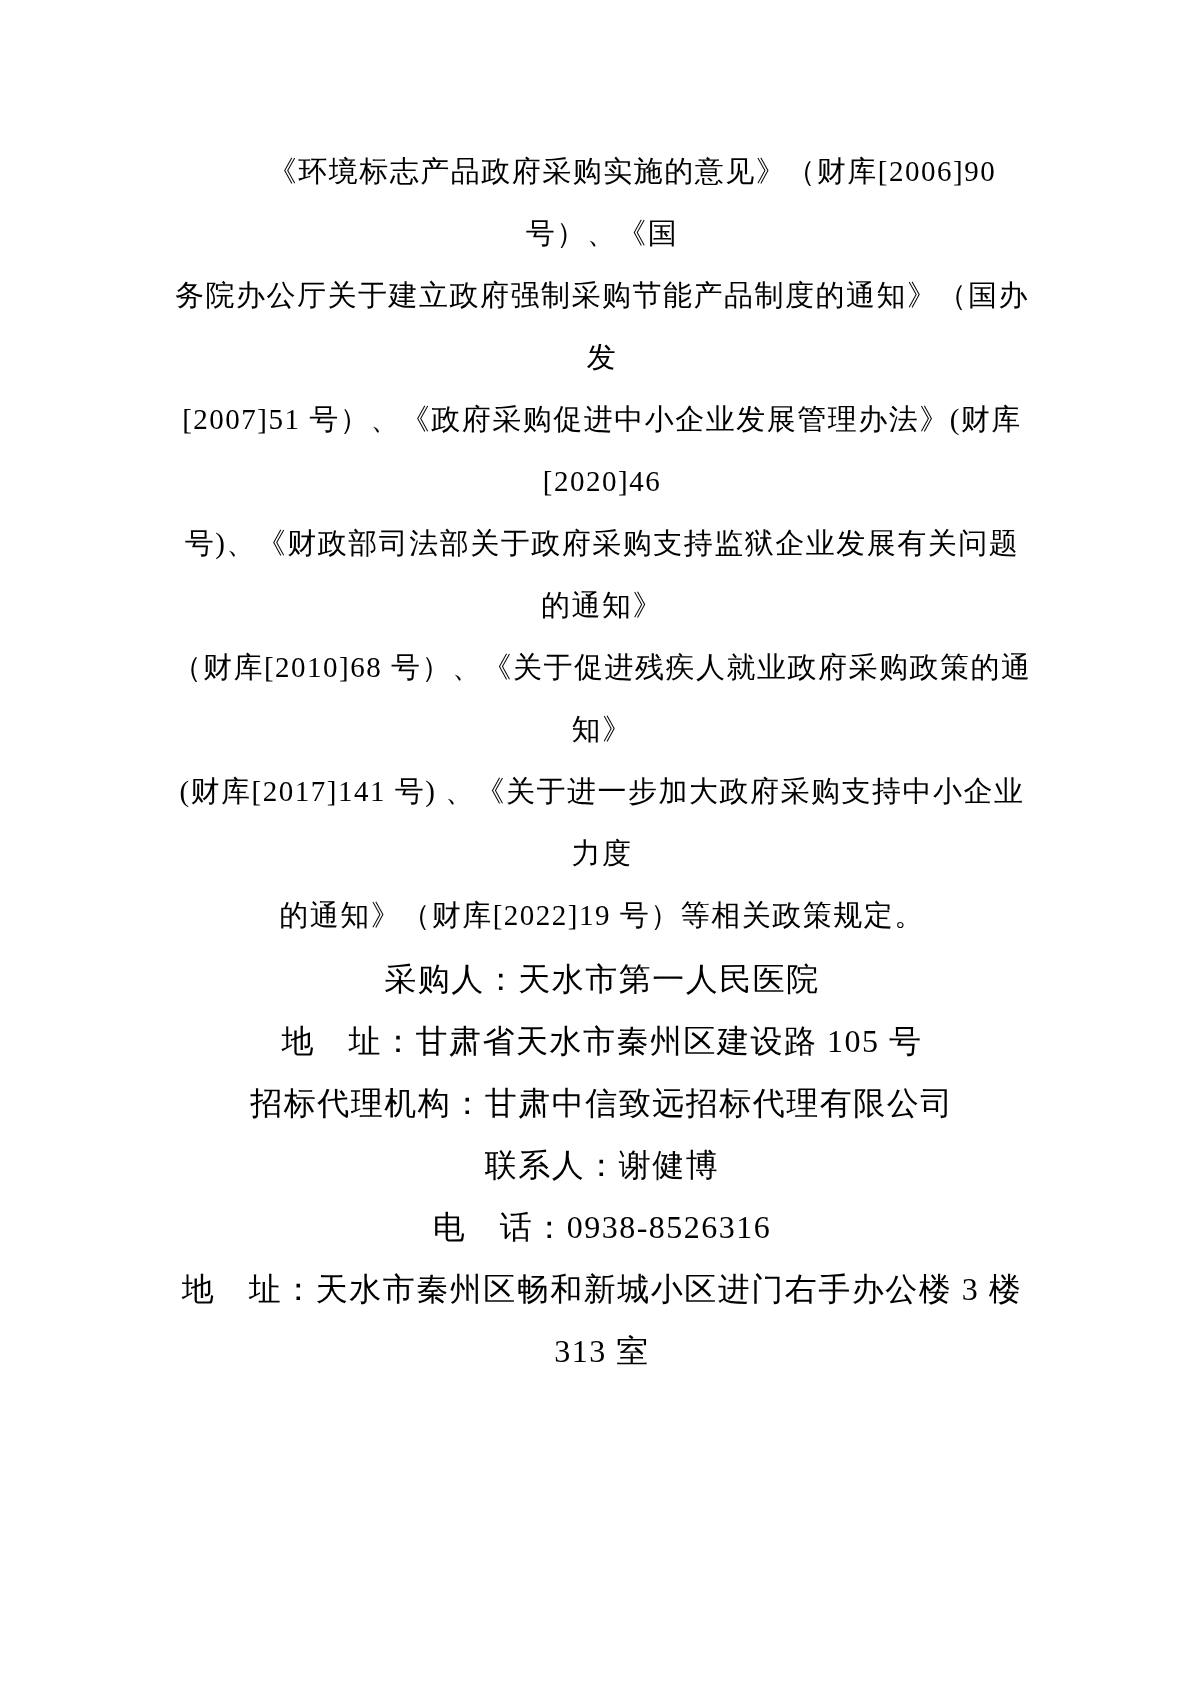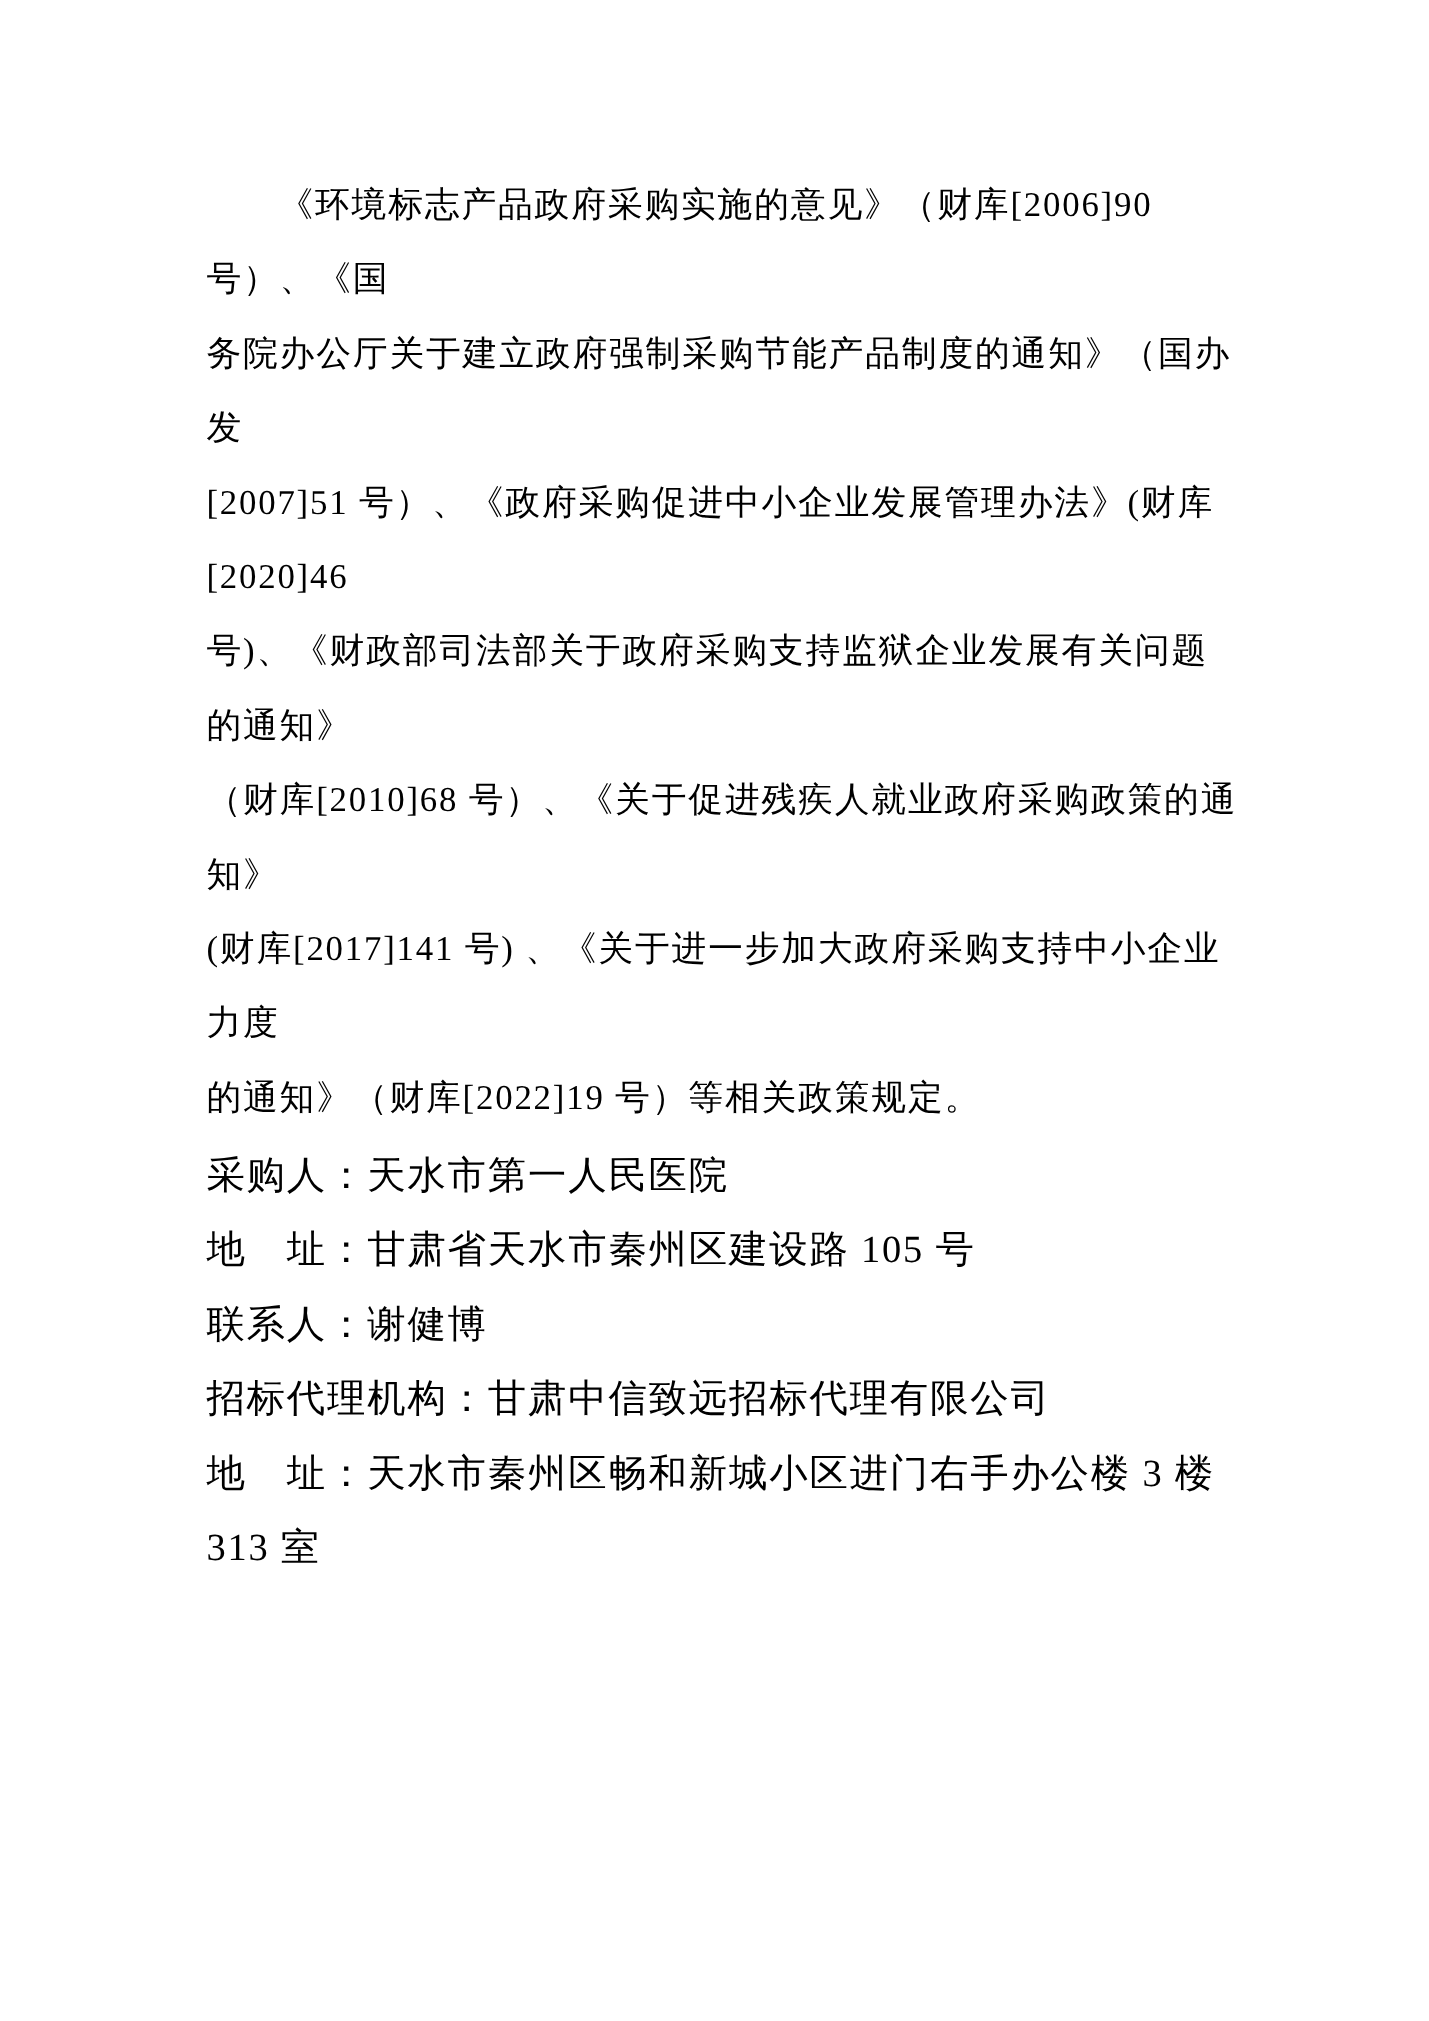--- a/index.html
+++ b/index.html
@@ -8,20 +8,21 @@
     background: #ffffff;
   }
   .page {
     position: relative;
     width: 1191px;
     height: 1684px;
     background: #ffffff;
     color: #000000;
     font-family: "Liberation Serif", "DejaVu Serif", serif;
     overflow: hidden;
+    text-align: center;
   }
   .content {
     position: absolute;
     left: 172px;
     top: 140px;
     width: 860px;
   }
   .para-lines {
     
   }
@@ -64,19 +65,20 @@
         <div class="para-line">号)、《财政部司法部关于政府采购支持监狱企业发展有关问题的通知》</div>
         <div class="para-line">（财库[2010]68 号）、《关于促进残疾人就业政府采购政策的通知》</div>
         <div class="para-line">(财库[2017]141 号) 、《关于进一步加大政府采购支持中小企业力度</div>
         <div class="para-line">的通知》（财库[2022]19 号）等相关政策规定。</div>
       </div>
 
 
     <div class="contact-lines">
         <div class="contact-line">采购人：天水市第一人民医院</div>
         <div class="contact-line">地　址：甘肃省天水市秦州区建设路 105 号</div>
+        <div class="contact-line">招标代理机构：甘肃中信致远招标代理有限公司</div>
         <div class="contact-line">联系人：谢健博</div>
-        <div class="contact-line">招标代理机构：甘肃中信致远招标代理有限公司</div>
+        <div class="contact-line">电　话：0938-8526316</div>
         <div class="contact-line">地　址：天水市秦州区畅和新城小区进门右手办公楼 3 楼 313 室</div>
       </div>
 
   </div>
 </div>
 
 </body></html>

